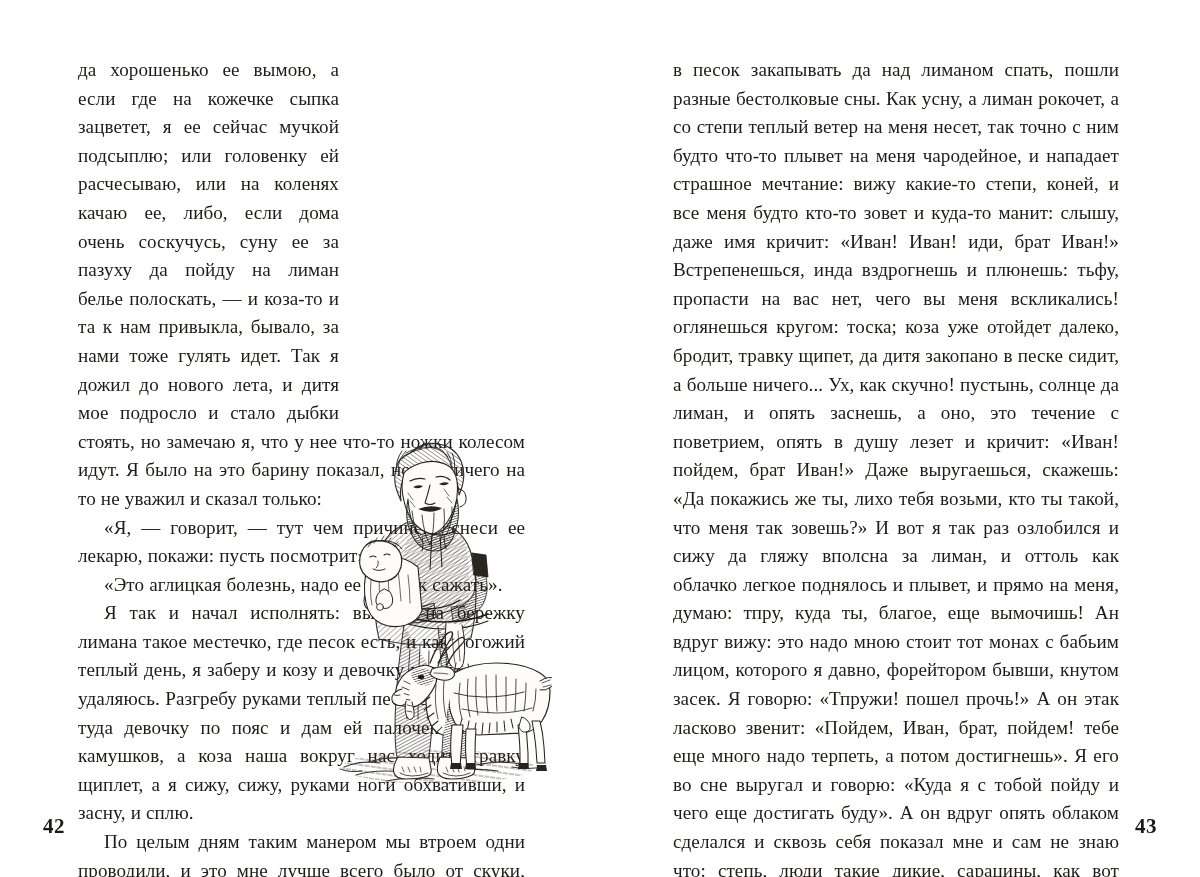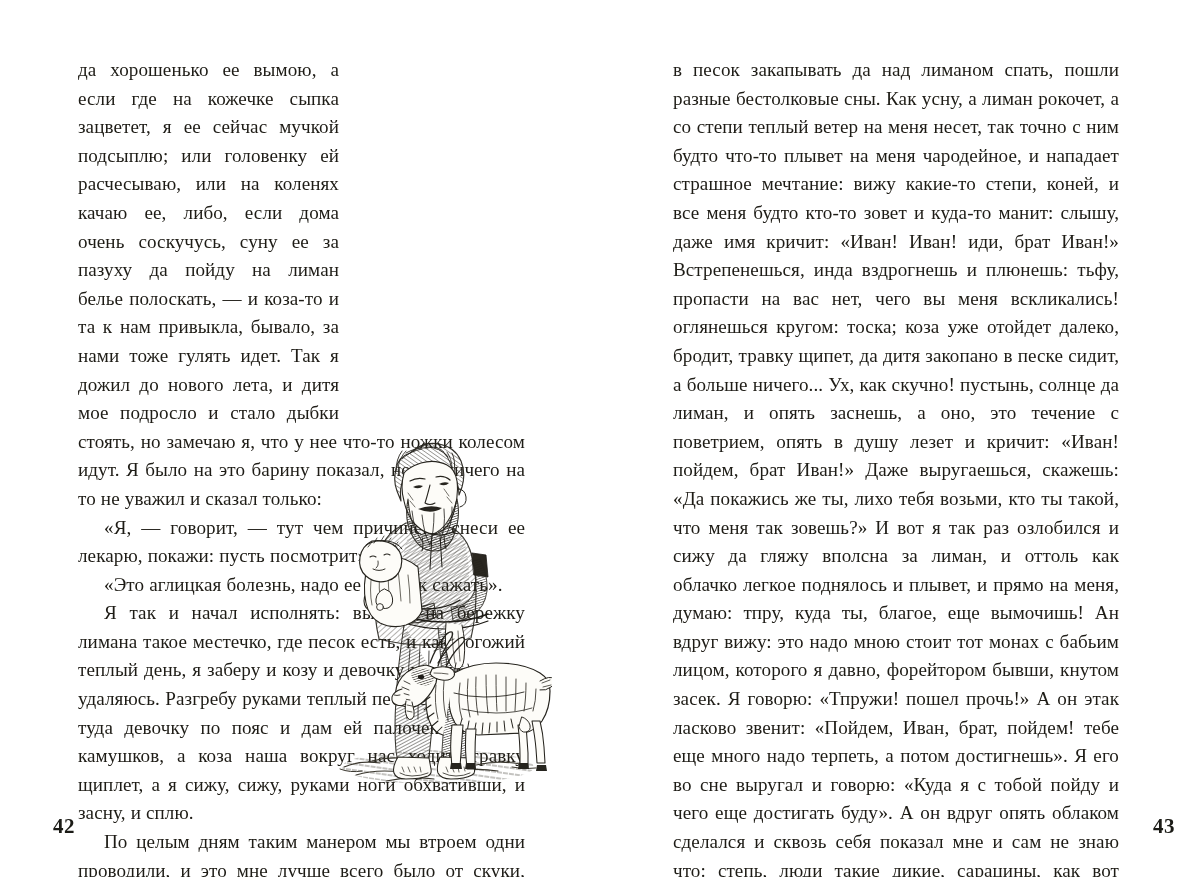--- a/index.html
+++ b/index.html
@@ -76,22 +76,22 @@
 
   .folio {
     position: absolute;
     bottom: 38px;
     font-family: "Liberation Serif", "DejaVu Serif", serif;
     font-size: 21px;
     font-weight: 700;
     color: #1b1b16;
     letter-spacing: 0.5px;
   }
-  .folio-left  { left: 43px; margin-left: 10px; }
-  .folio-right { right: 25px; }
+  .folio-left  { left: 43px; }
+  .folio-right { right: 43px; }
 
   .gutter {
     position: absolute;
     left: 599px;
     top: 0;
     width: 2px;
     height: 877px;
     background: #ffffff;
   }
 </style>

